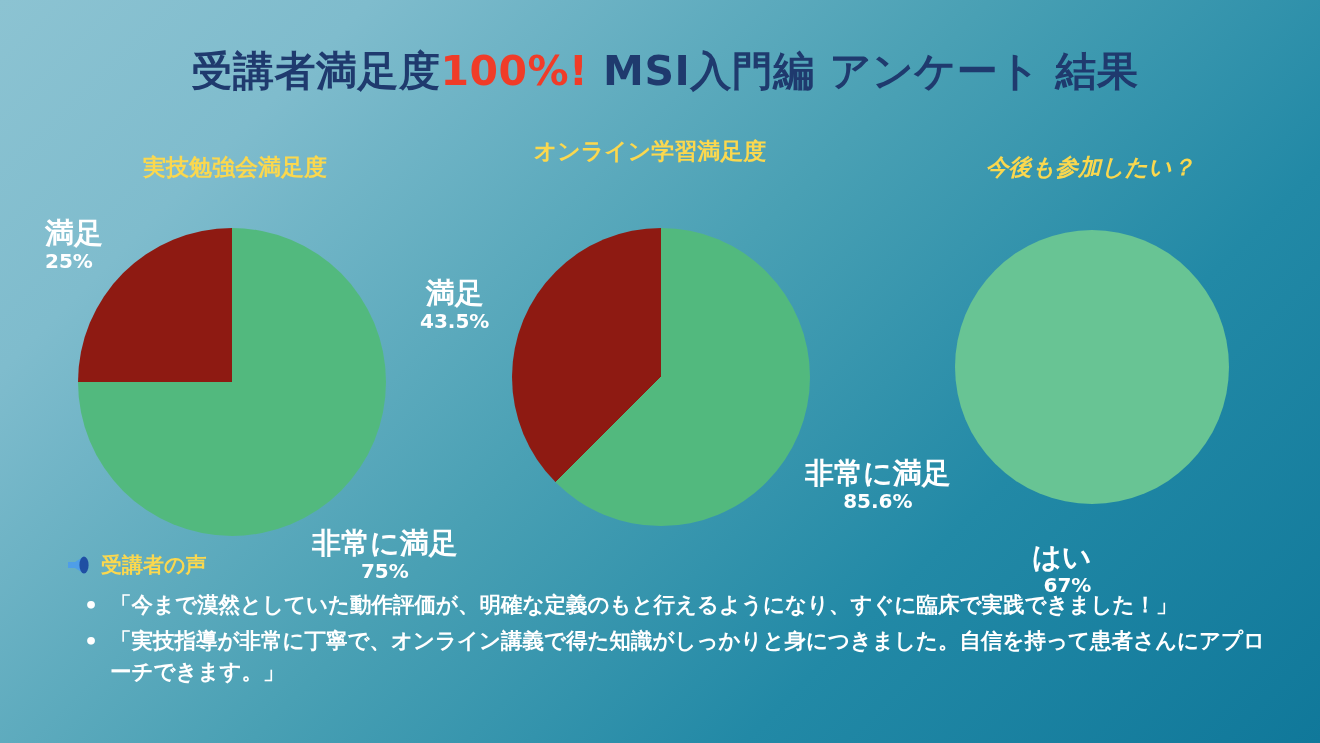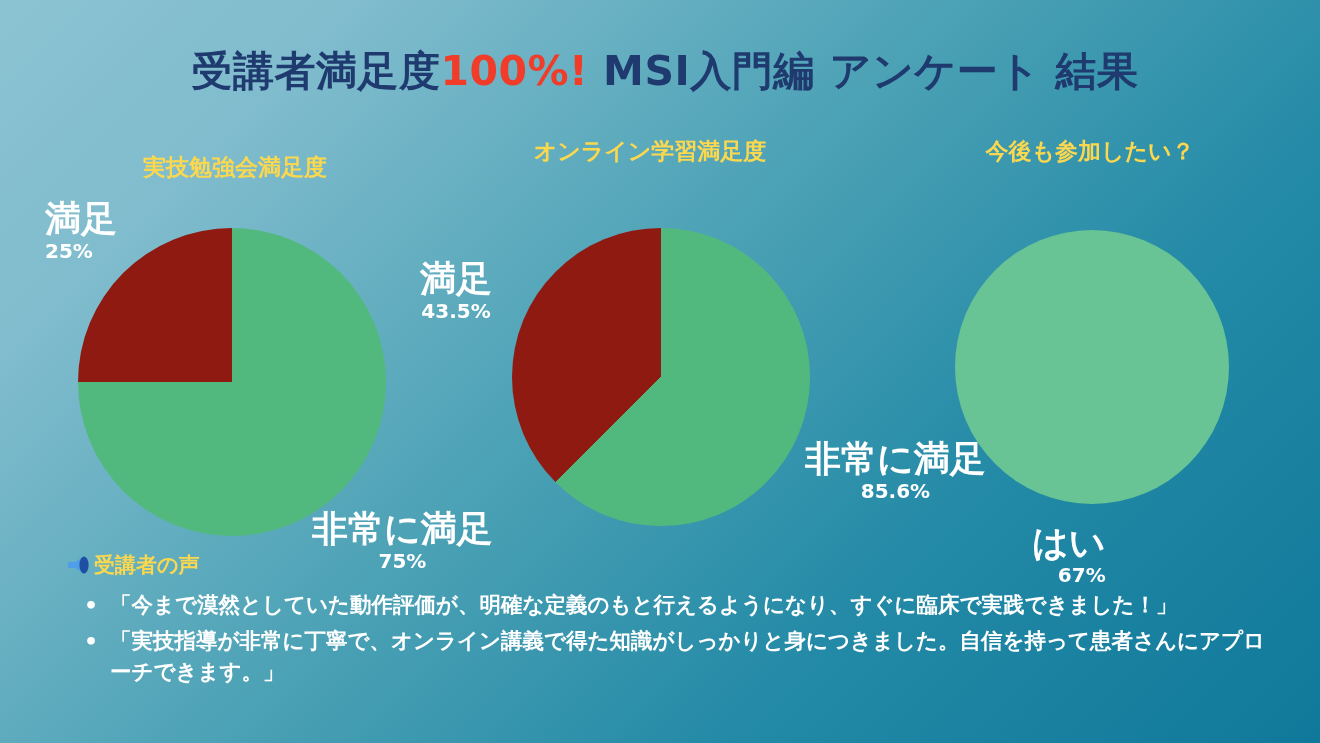--- a/index.html
+++ b/index.html
@@ -32,53 +32,53 @@
   .sec-title {
     position: absolute;
     font-size: 23px;
     font-weight: bold;
     color: #fbd84e;
     white-space: nowrap;
     text-align: center;
   }
   #sec1 { top: 152px; left: 60px;  width: 350px; }
   #sec2 { top: 136px; left: 455px; width: 390px; }
-  #sec3 { top: 136px; left: 890px; width: 400px; }
+  #sec3 { top: 152px; left: 890px; width: 400px; font-style: italic; }
 
   
   .pie {
     position: absolute;
     border-radius: 50%;
   }
   #pie1 { left: 78px;  top: 228px; width: 308px; height: 308px; }
   #pie2 { left: 512px; top: 228px; width: 298px; height: 298px; }
   #pie3 { left: 955px; top: 230px; width: 274px; height: 274px; }
 
   
   .pie-label {
     position: absolute;
     color: #ffffff;
     font-weight: bold;
     white-space: nowrap;
     line-height: 1.18;
   }
-  .pie-label .lab { display: block; font-size: 36px; }
+  .pie-label .lab { display: block; font-size: 29px; margin-top: 18px; }
   .pie-label .val { display: block; font-size: 20px; font-weight: bold; }
 
   #lab1a { top: 198px; left: 45px;  text-align: left; }
   #lab1b { top: 508px; left: 312px; text-align: center; }
   #lab2a { top: 258px; left: 420px; text-align: center; }
   #lab2b { top: 438px; left: 805px; text-align: center; }
   #lab3a { top: 522px; left: 1032px; text-align: right; }
 
   
   #voices-head {
     position: absolute;
     top: 551px; left: 66px;
-    display: flex; align-items: center; gap: 2px;
+    display: flex; align-items: center; gap: 9px;
   }
   #voices-head .vh-text {
     font-size: 21px; font-weight: bold; color: #fbd84e;
     white-space: nowrap;
   }
   .megaphone-icon { display: inline-block; width: 26px; height: 20px; }
 
   #voices-list {
     position: absolute;
     top: 590px; left: 84px;

